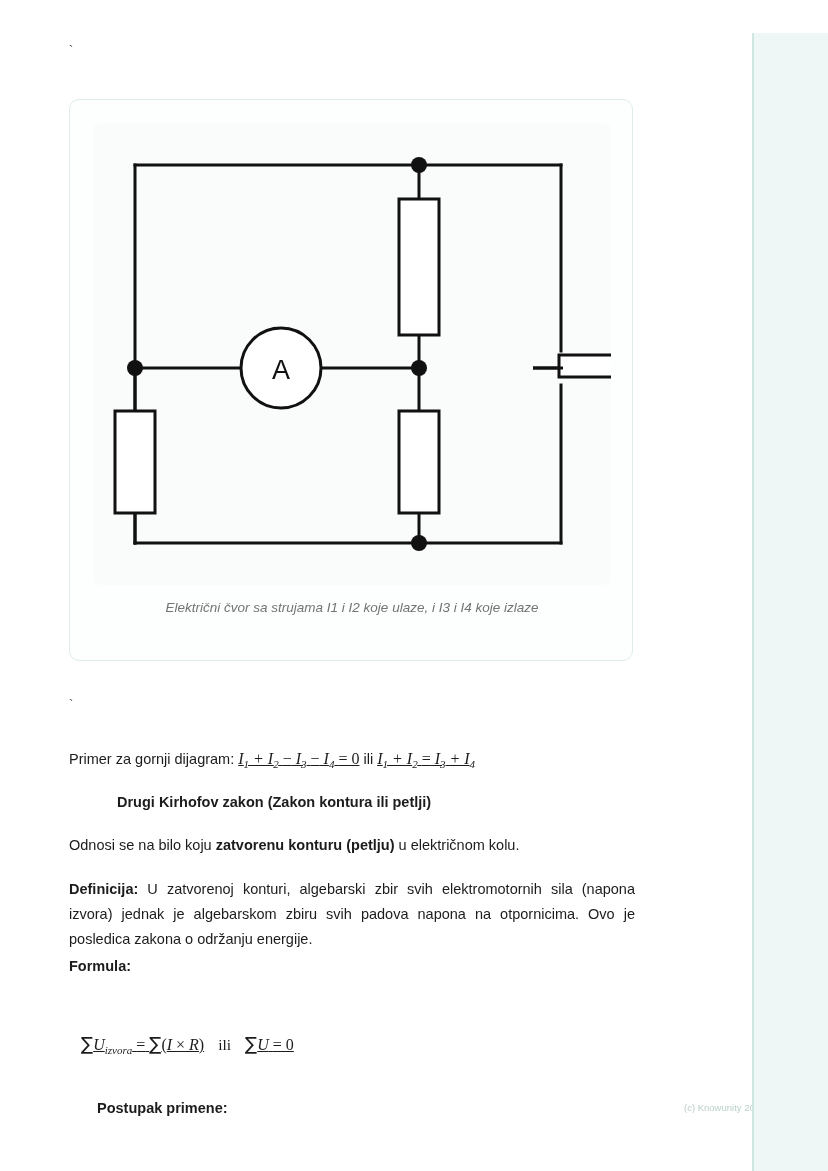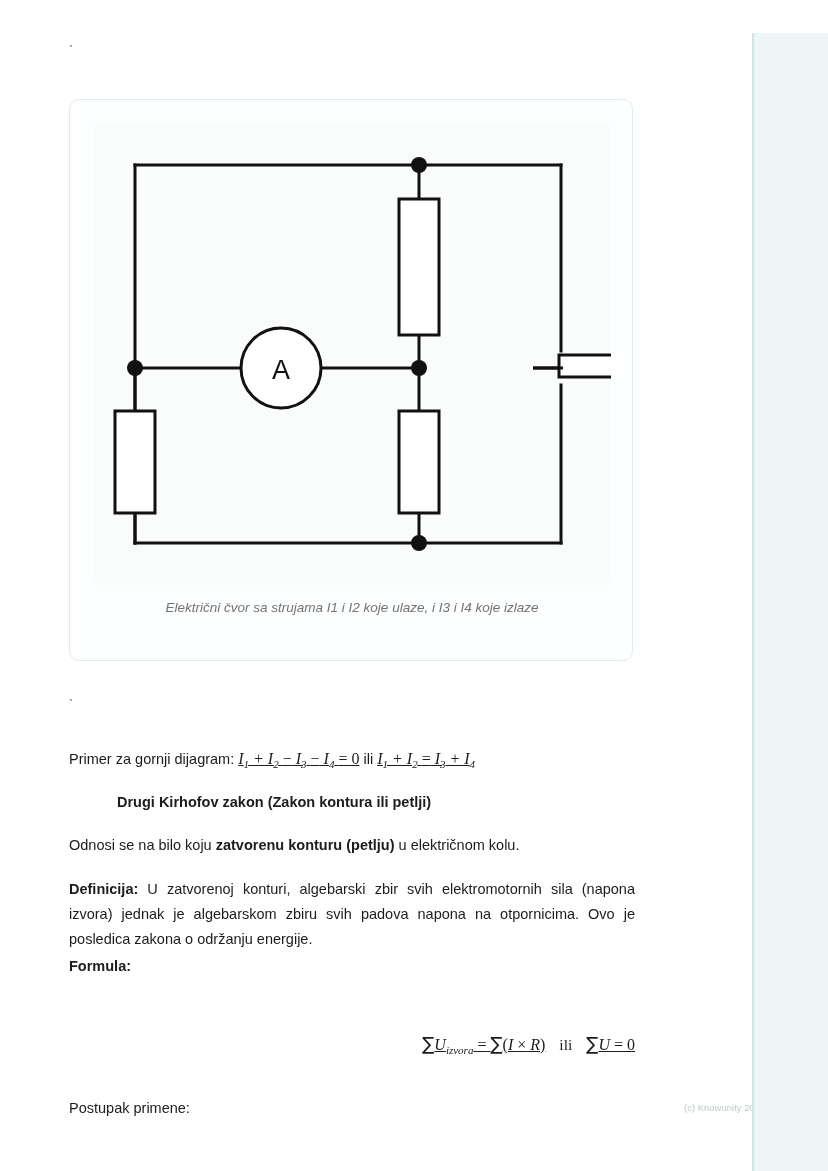--- a/index.html
+++ b/index.html
@@ -104,41 +104,41 @@
   }
   .math .up { font-style: normal; }
   .sub {
     font-size: 11px;
     vertical-align: sub;
     font-style: italic;
   }
 
   .formula-block {
     position: absolute;
-    left: 69px;
+    left: 81px;
     width: 566px;
-    text-align: right;
+    text-align: left;
     font-family: "Liberation Serif", serif;
     font-size: 17px;
   }
   .formula-block .sum {
     font-family: "DejaVu Sans", sans-serif;
     font-style: normal;
     font-size: 18px;
   }
   .formula-block .gap { display: inline-block; width: 14px; }
   .formula-block .ili { font-style: normal; font-family: "Liberation Serif", serif; font-size: 15.5px; }
 
   .p-primer { top: 746px; }
   .p-h-drugi { top: 790px; font-weight: bold; margin-left: 48px; }
   .p-odnosi { top: 833px; }
   .p-definicija { top: 877px; }
   .p-formula-label { top: 954px; font-weight: bold; }
   .f-main { top: 1033px; }
-  .p-postupak { top: 1096px; font-weight: normal; }
+  .p-postupak { top: 1096px; font-weight: bold; margin-left: 28px; }
 
   .watermark {
     position: absolute;
     left: 684px;
     top: 1102px;
     font-size: 9.5px;
     color: #b9cfca;
     white-space: nowrap;
   }
 </style>

